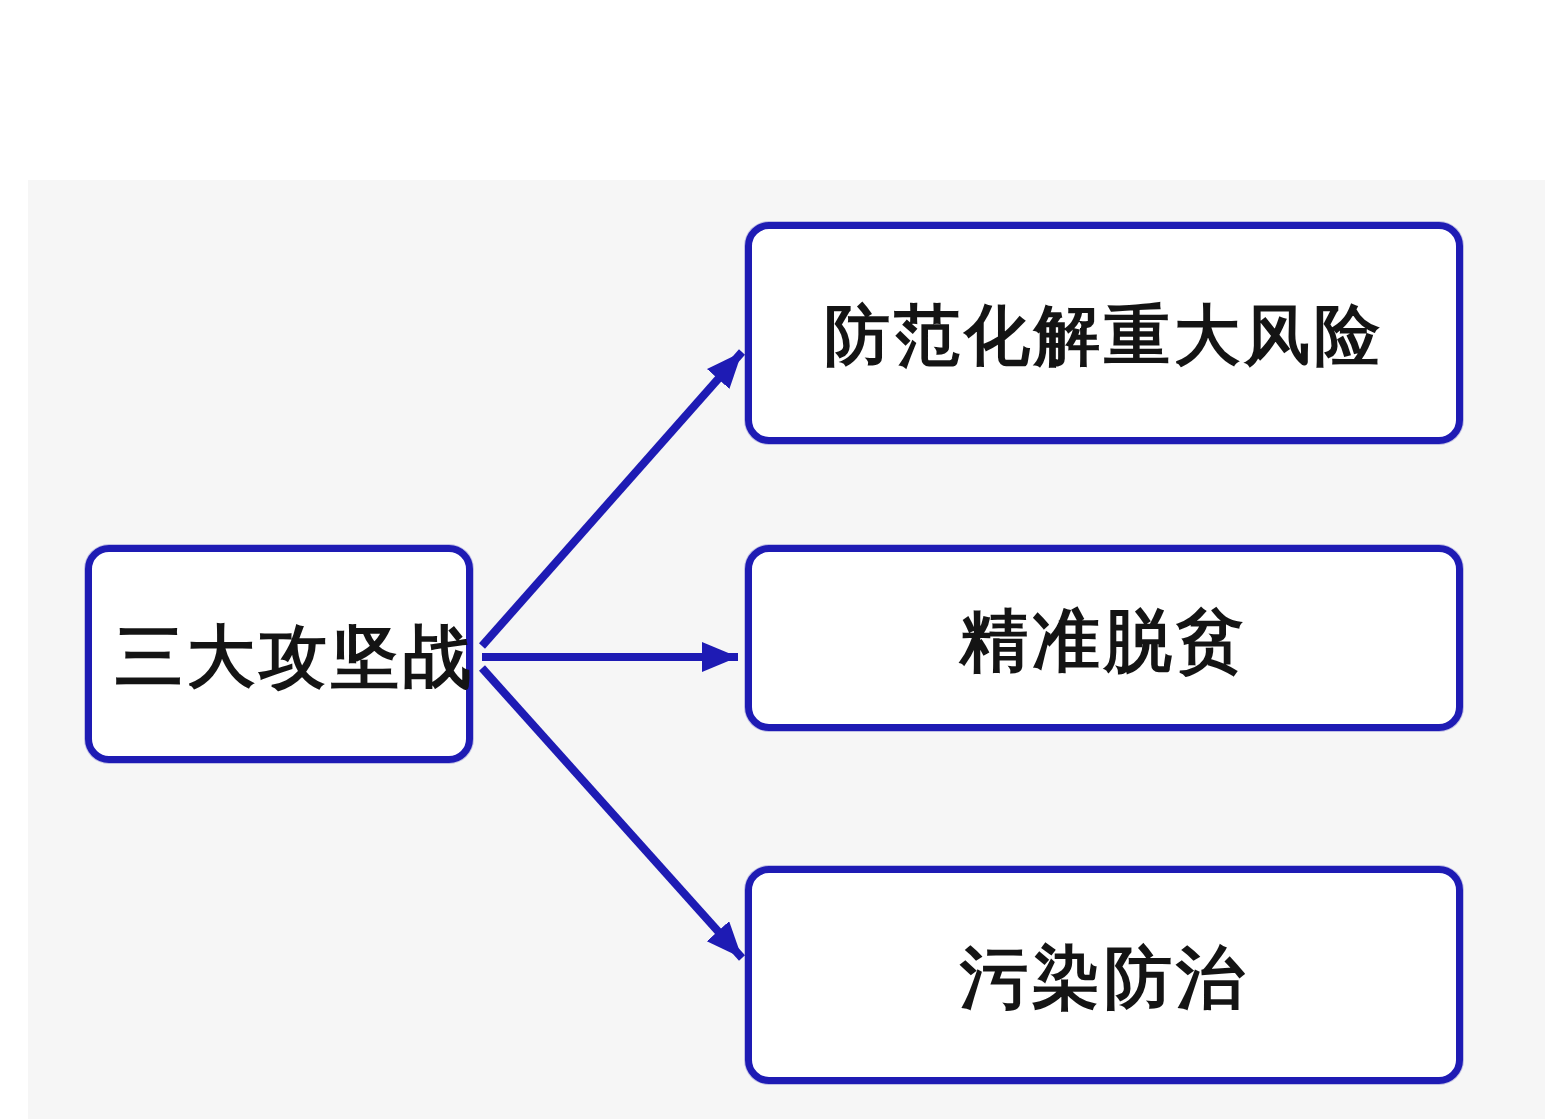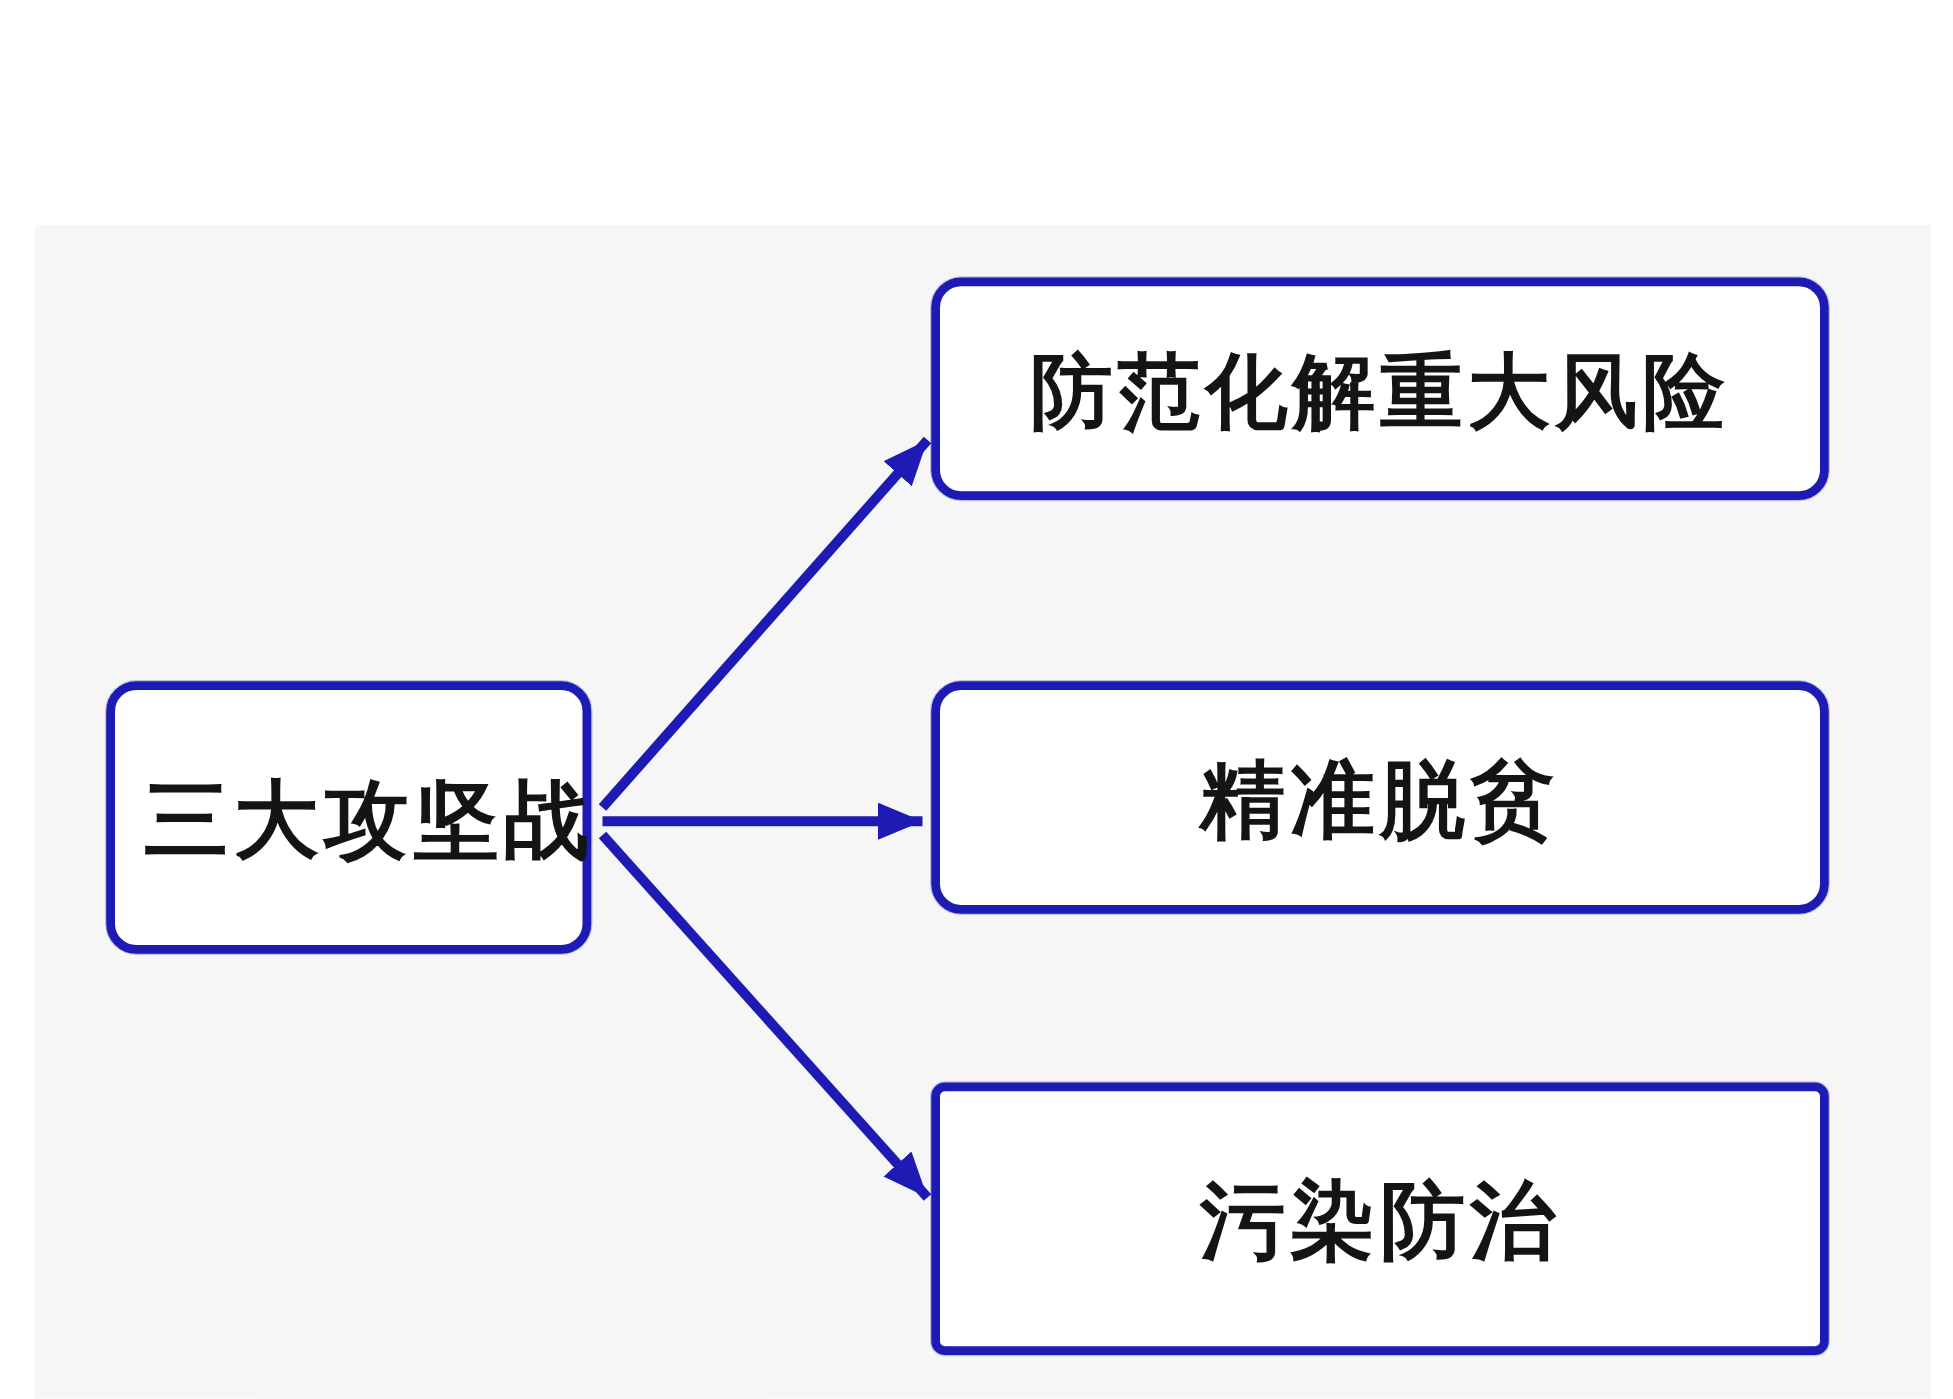--- a/index.html
+++ b/index.html
@@ -48,31 +48,30 @@
     white-space: nowrap;
     line-height: 1;
     transform: translateY(2px);
   }
   .node-root {
     left: 85px;  top: 545px;  width: 388px; height: 218px;
     font-size: 68px;
     padding-left: 32px;
   }
   .node-risk {
-    left: 745px; top: 222px;  width: 718px; height: 178px;
+    left: 745px; top: 222px;  width: 718px; height: 222px;
     font-size: 66px;
   }
   .node-poverty {
     left: 745px; top: 545px;  width: 718px; height: 186px;
     font-size: 68px;
   }
   .node-pollution {
     left: 745px; top: 866px;  width: 718px; height: 218px;
     font-size: 68px;
-    border-radius: 11px;
   }
   svg.arrows {
     position: absolute;
     left: 0; top: 0;
     width: 1562px;
     height: 1119px;
     pointer-events: none;
   }
   svg.arrows line {
     stroke: var(--arrow-color);

